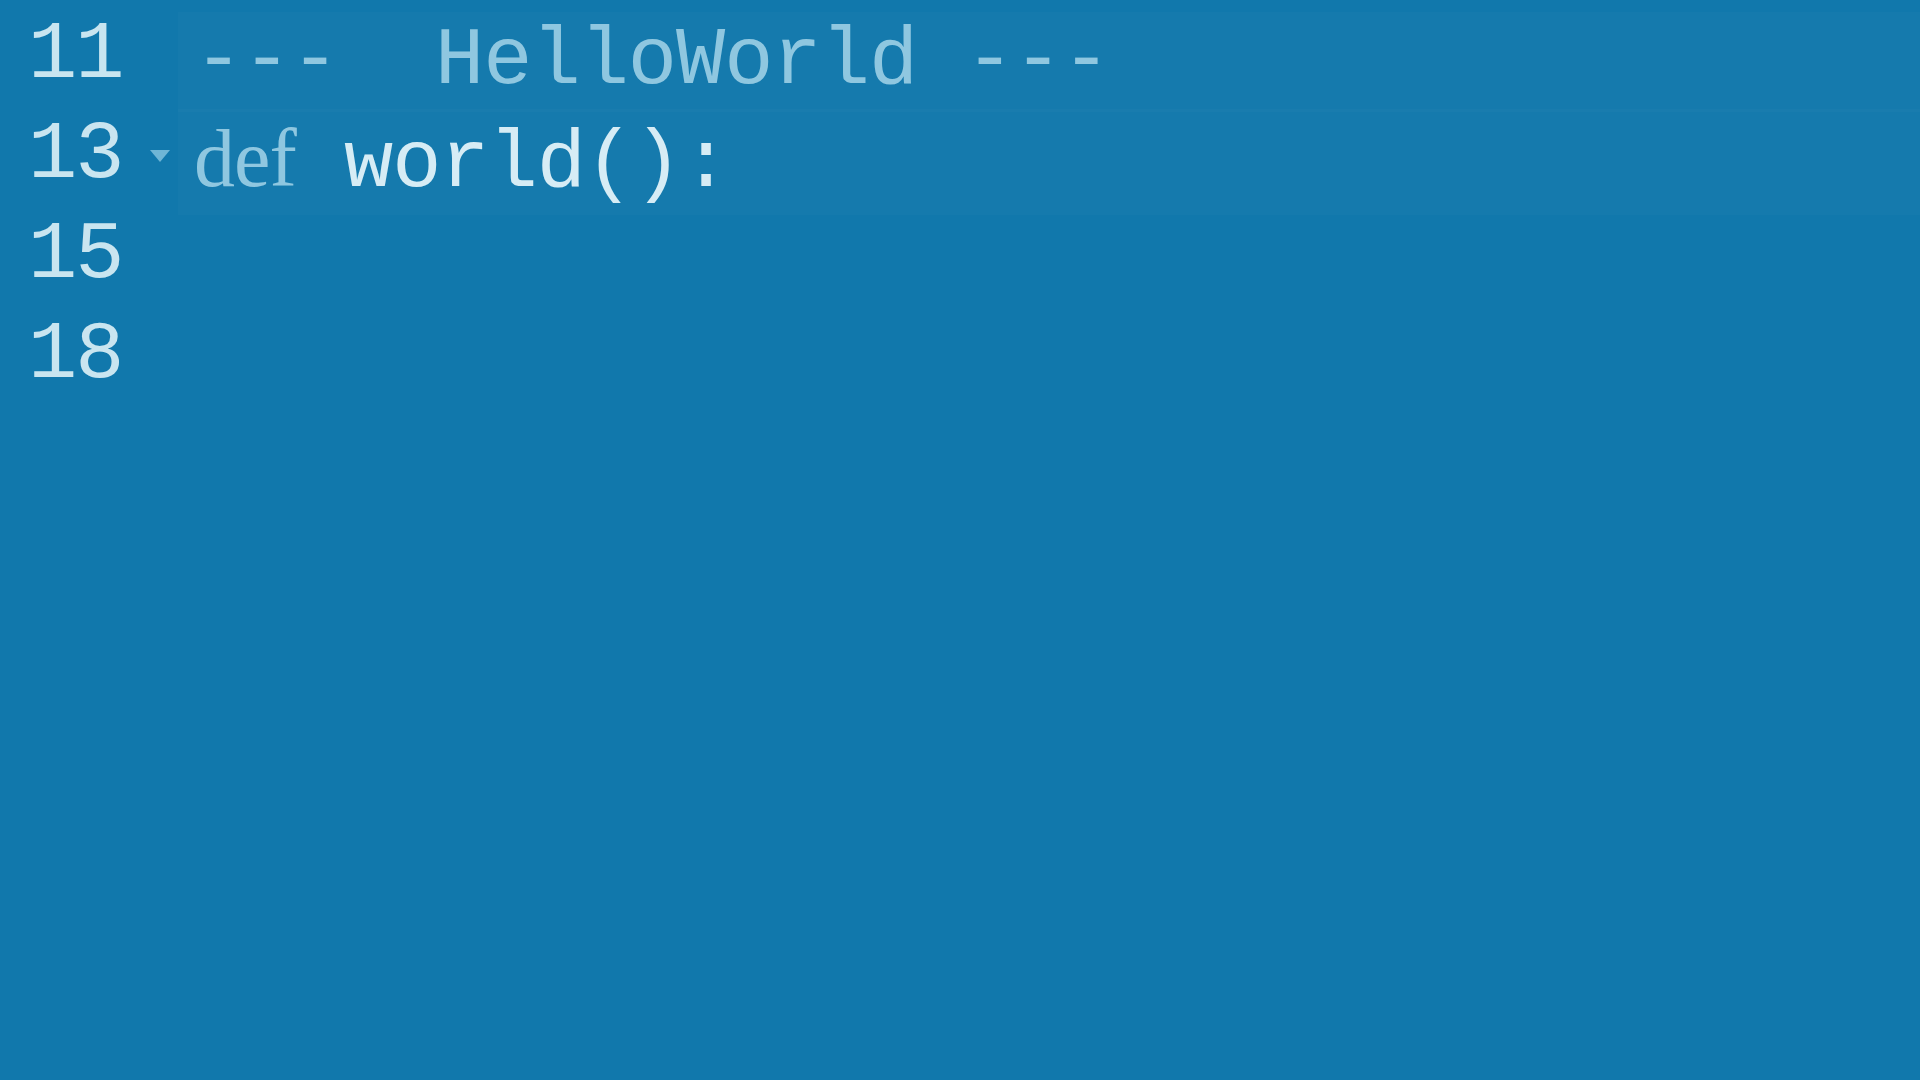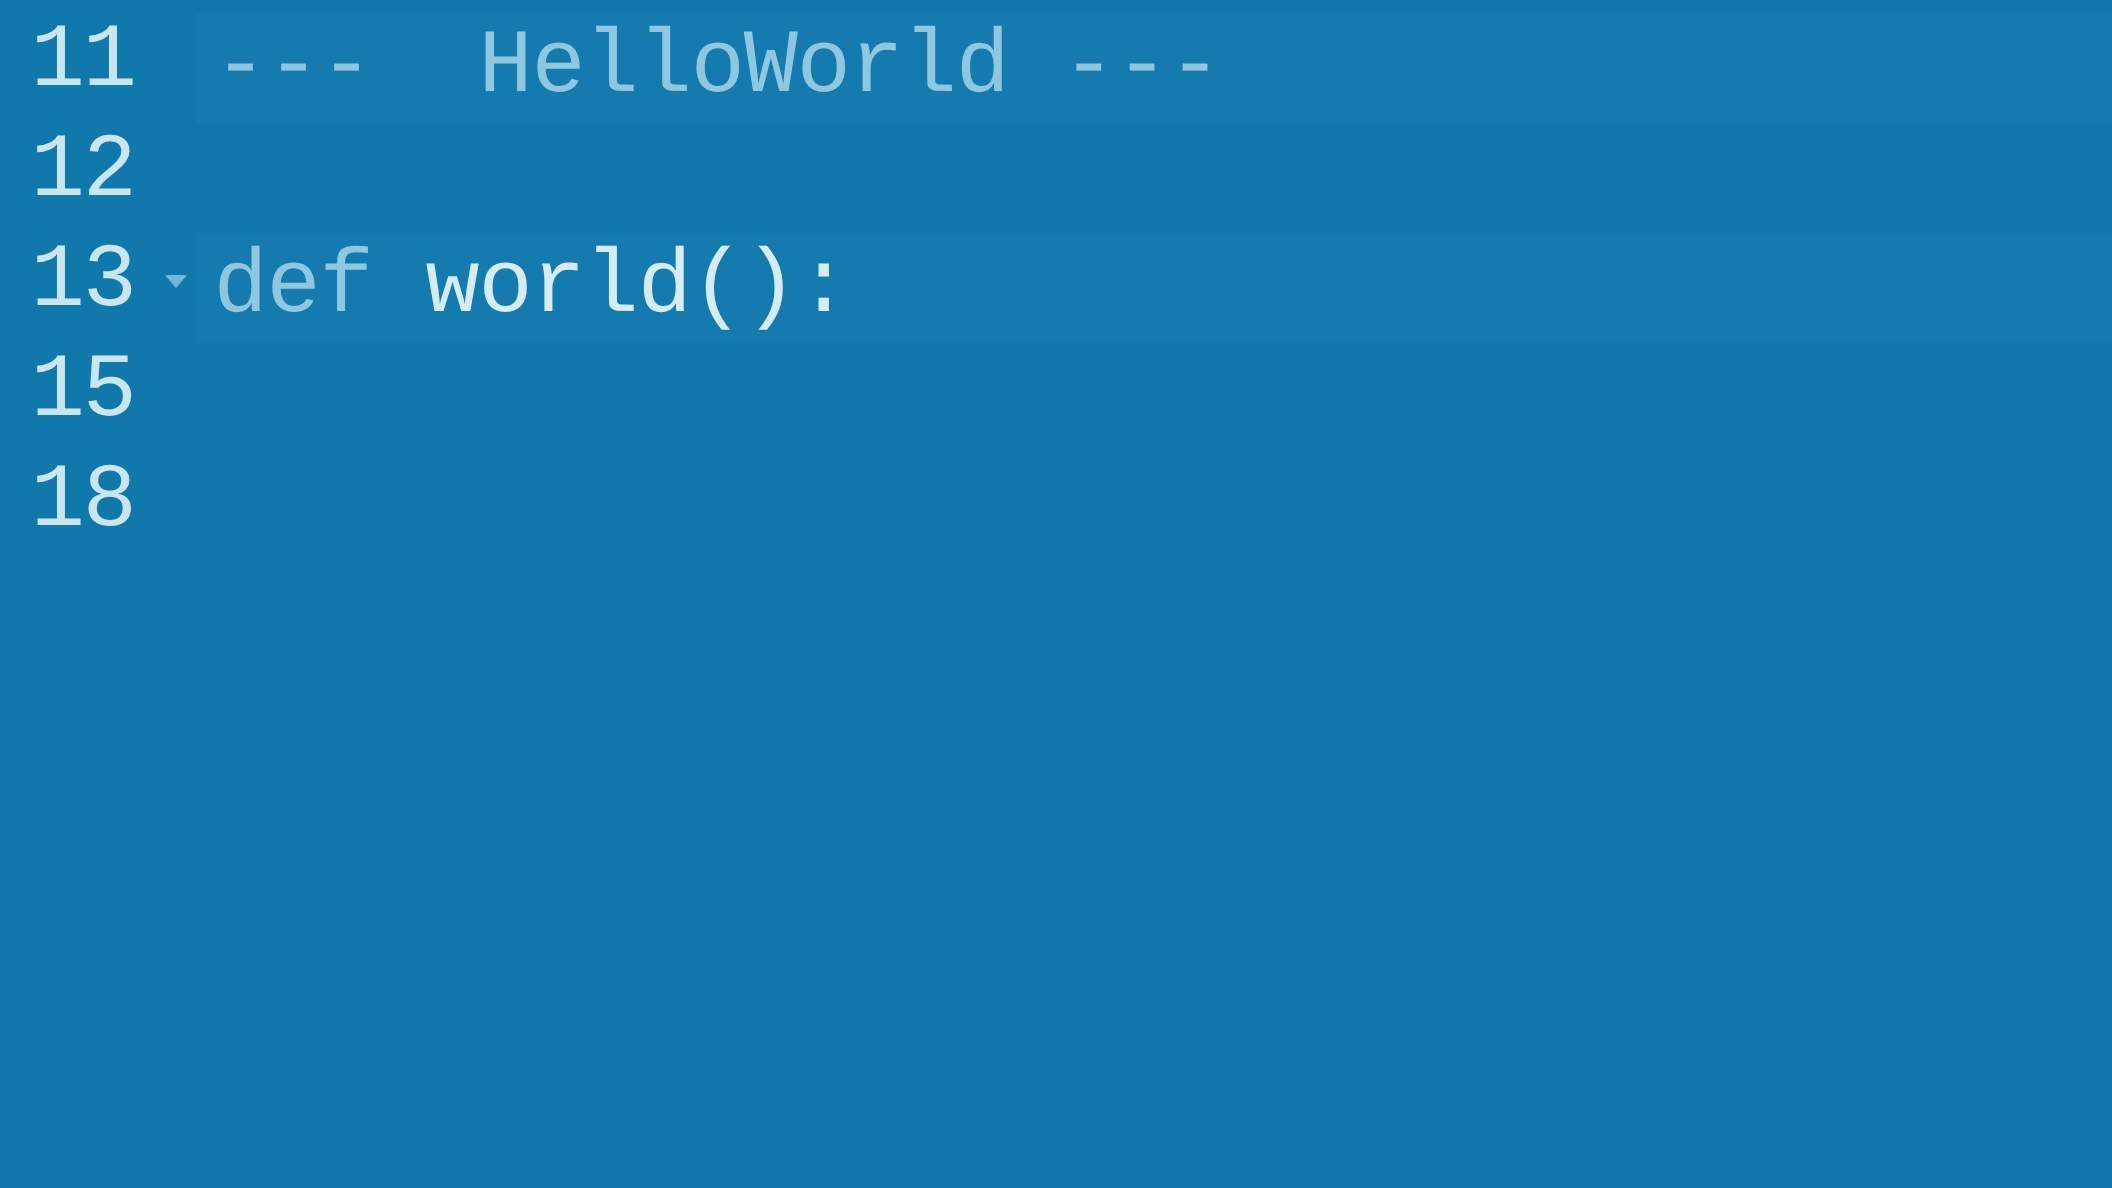--- a/index.html
+++ b/index.html
@@ -53,36 +53,36 @@
     flex: 1;
     padding-left: 16px;
     letter-spacing: -1px;
     margin-top: 12px;
   }
   .tok-comment {
     color: #8fc7e0;
   }
   .tok-keyword {
     color: #8fc7e0;
+    font-family: Liberation Serif, serif;
   }
   .tok-builtin {
     color: #8fc7e0;
   }
   .tok-default {
     color: #d6ecf5;
   }
   .tok-string {
     color: #d6ecf5;
   }
   .tok-name {
     color: #d6ecf5;
   }
 </style>
 </head>
 <body>
 
 <div class="editor">
     <div class="line"><div class="gutter"><span>11</span></div><div class="code"><span class="tok-comment">---  HelloWorld ---</span></div></div>
-    <div class="line"><div class="gutter"><span>12</span></div><div class="code"></div></div>
     <div class="line"><div class="gutter"><span>13</span><span class="fold-icon"></span></div><div class="code"><span class="tok-keyword">def</span><span class="tok-default"> </span><span class="tok-name">world():</span></div></div>
     <div class="line"><div class="gutter"><span>15</span></div><div class="code"></div></div>
     <div class="line"><div class="gutter"><span>18</span></div><div class="code"></div></div>
   </div>
 
 </body></html>

